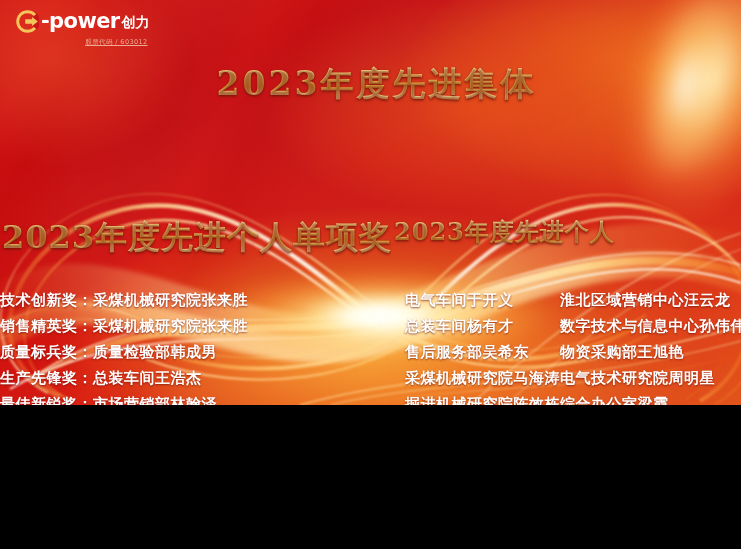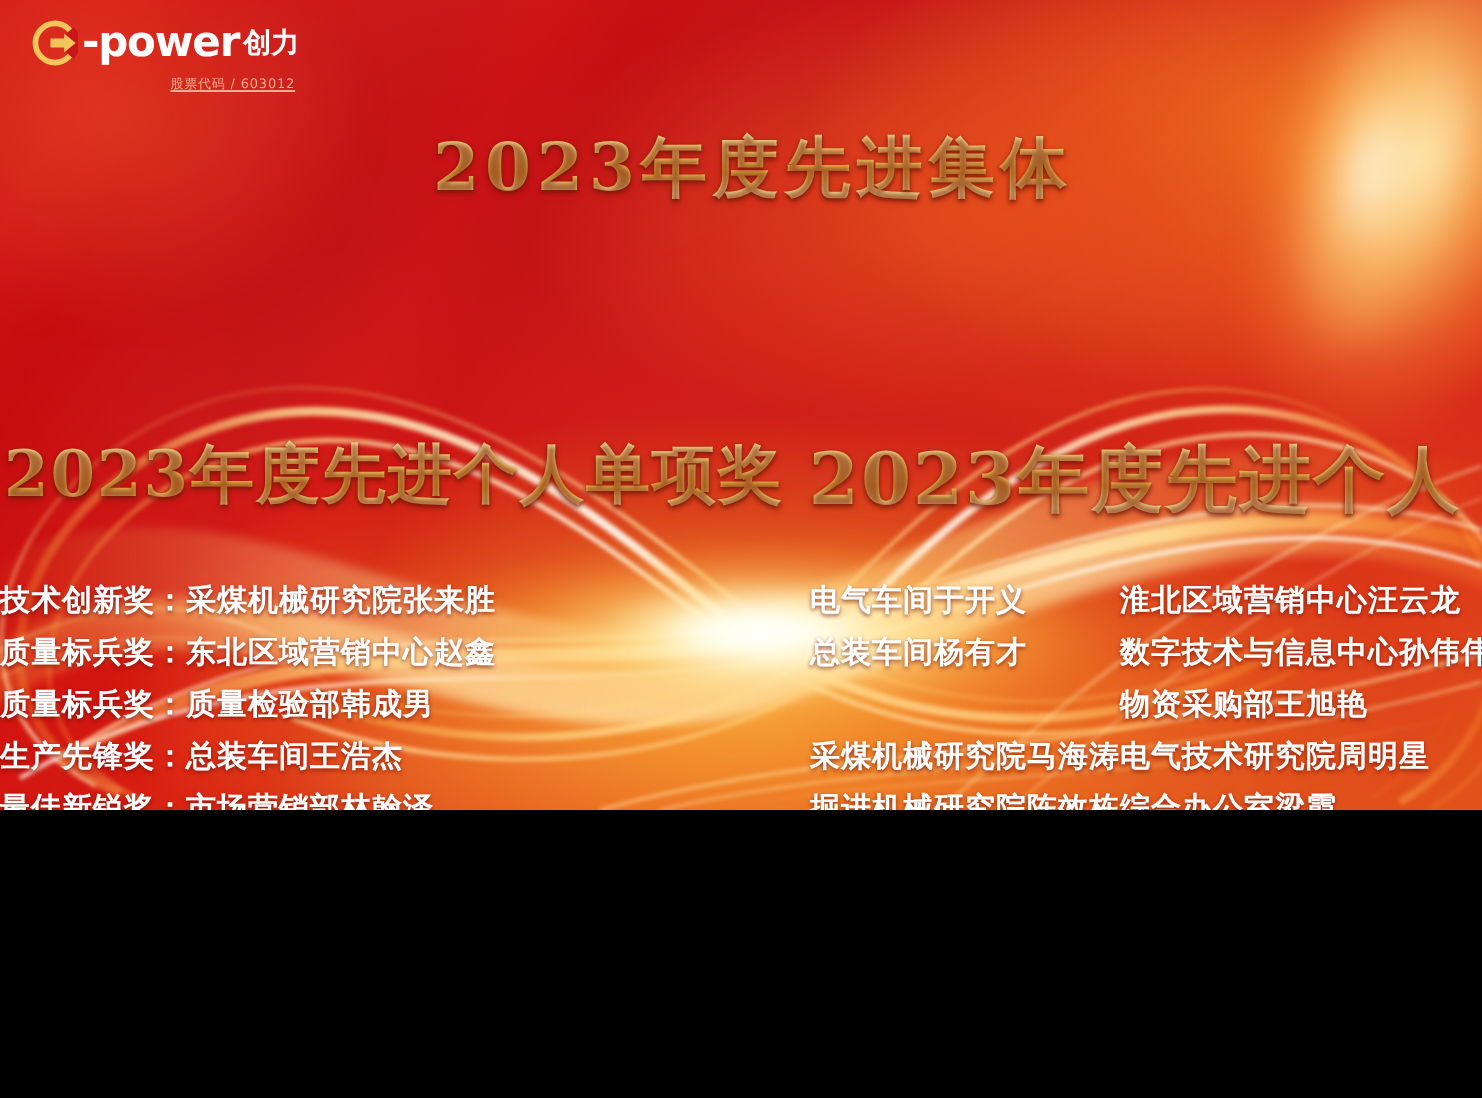--- a/index.html
+++ b/index.html
@@ -220,22 +220,21 @@
     width: 394px;
     text-align: center;
     font-size: 32px;
     font-weight: bold;
     letter-spacing: 1px;
     font-family: "DejaVu Serif", "Liberation Serif", serif;
     white-space: nowrap;
   }
   .head-r {
     width: 347px;
-    text-align: center;
-    font-size: 36px;
+    font-size: 24px;
     font-weight: bold;
     letter-spacing: 1px;
     font-family: "DejaVu Serif", "Liberation Serif", serif;
     white-space: nowrap;
   }
 
   .lists {
     position: absolute;
     left: 0; right: 0; top: 287px;
     display: flex;
@@ -360,35 +359,36 @@
 
 
   <div class="heads">
     <div class="head-l gold-text">2023年度先进个人单项奖</div>
     <div class="head-r gold-text">2023年度先进个人</div>
   </div>
 
   <div class="lists">
     <div class="col-left">
       <div class="entry">技术创新奖：采煤机械研究院张来胜</div>
-      <div class="entry">质量标兵奖：东北区域营销中心赵鑫</div>
+      <div class="entry">销售精英奖：采煤机械研究院张来胜</div>
       <div class="entry">质量标兵奖：质量检验部韩成男</div>
       <div class="entry">生产先锋奖：总装车间王浩杰</div>
       <div class="entry">最佳新锐奖：市场营销部林翰泽</div>
     </div>
     <div class="col-right">
       <div class="pair">
         <span class="entry a">电气车间于开义</span>
         <span class="entry b">淮北区域营销中心汪云龙</span>
       </div>
       <div class="pair">
         <span class="entry a">总装车间杨有才</span>
         <span class="entry b">数字技术与信息中心孙伟伟</span>
       </div>
       <div class="pair">
+        <span class="entry a">售后服务部吴希东</span>
         <span class="entry b">物资采购部王旭艳</span>
       </div>
       <div class="pair">
         <span class="entry a">采煤机械研究院马海涛</span>
         <span class="entry b">电气技术研究院周明星</span>
       </div>
       <div class="pair">
         <span class="entry a">掘进机械研究院陈效栋</span>
         <span class="entry b">综合办公室梁霞</span>
       </div>

